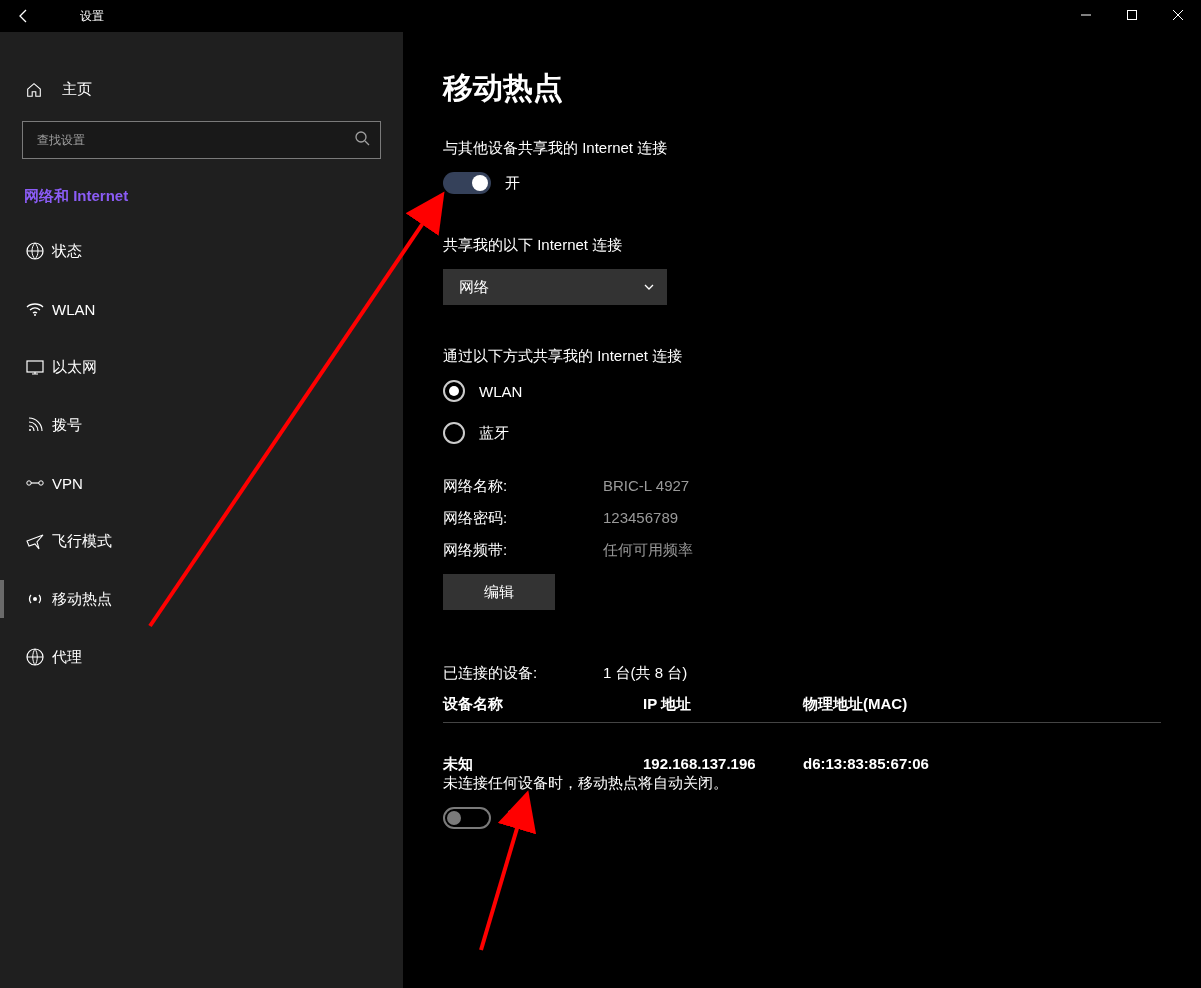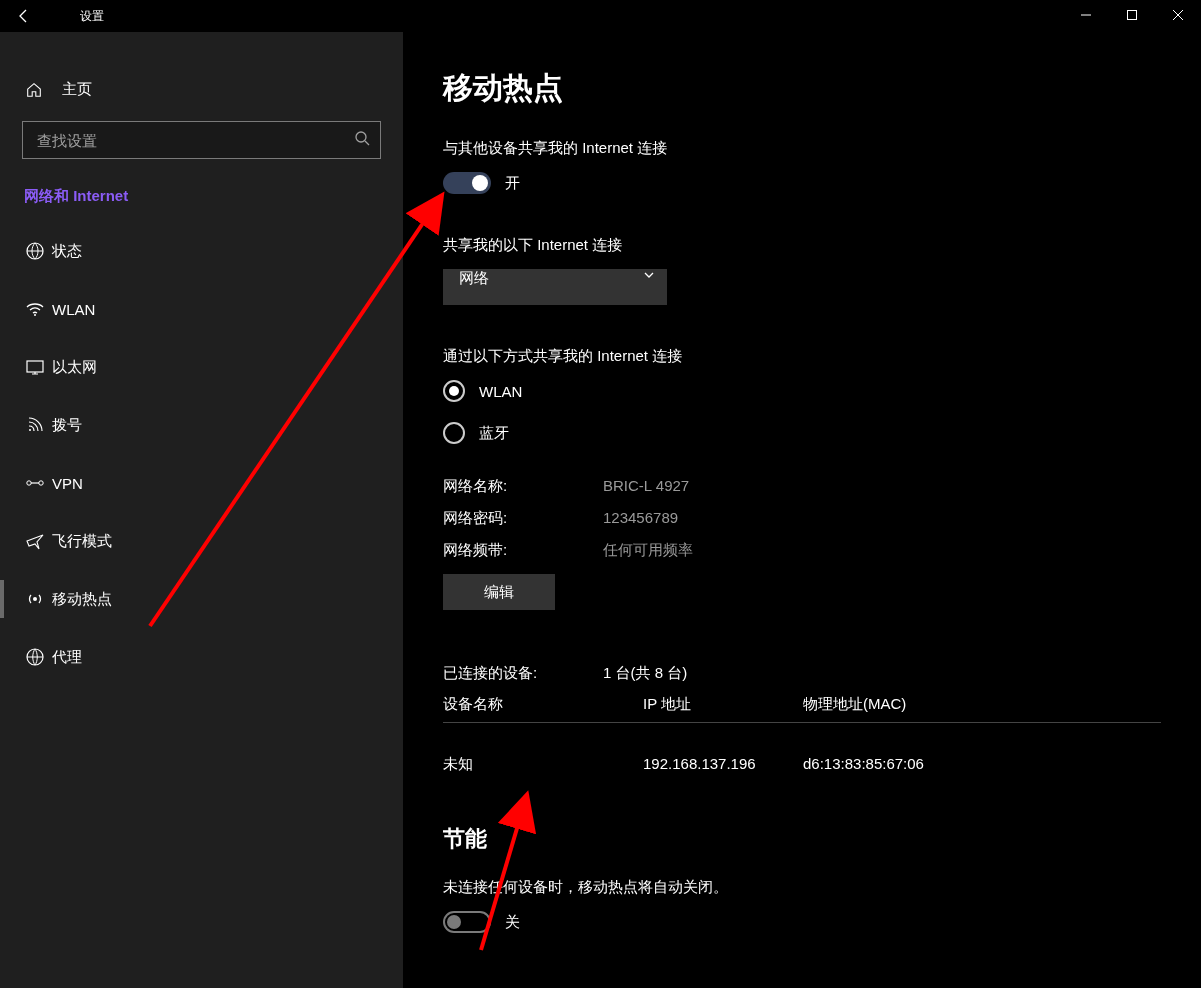--- a/index.html
+++ b/index.html
@@ -88,21 +88,21 @@
       display: flex;
       align-items: center;
       padding: 0 10px 0 14px;
       justify-content: space-between;
     }
     .search-box input {
       background: transparent;
       border: none;
       outline: none;
       color: #a0a0a0;
-      font-size: 15px;
+      font-size: 12px;
       width: 100%;
     }
     .search-box input::placeholder { color: #a0a0a0; }
     .search-box .search-icon svg { width: 16px; height: 16px; }
 
     .section-label {
       padding: 28px 24px 16px 24px;
       font-size: 15px;
       color: #8b5cf6;
       font-weight: 600;
@@ -170,21 +170,21 @@
       border-radius: 50%;
       background: #7a7a7a;
     }
     .toggle-state { font-size: 15px; }
 
     .dropdown {
       width: 224px;
       height: 36px;
       background: #333333;
       display: flex;
-      align-items: flex-start;
+      align-items: center;
       justify-content: space-between;
       padding: 0 12px 0 16px;
       font-size: 15px;
       color: #fff;
       margin-bottom: 42px;
     }
     .dropdown svg { width: 12px; height: 12px; }
 
     .radio-row {
       display: flex;
@@ -234,20 +234,21 @@
       font-size: 15px;
     }
     .connected-row .ck { width: 160px; }
 
     .dev-table {
       margin-top: 12px;
       font-size: 15px;
     }
     .dev-header, .dev-body-row {
       display: flex;
+      font-weight: bold;
     }
     .dev-header {
       border-bottom: 1px solid #444;
       padding-bottom: 8px;
     }
     .dev-col1 { width: 160px; }
     .dev-col2 { width: 160px; margin-left: 40px; }
     .dev-col3 { width: 200px; }
     .dev-body-row { margin-top: 32px; }
 
@@ -450,21 +451,20 @@
         <div class="dev-col2">IP 地址</div>
         <div class="dev-col3">物理地址(MAC)</div>
       </div>
       <div class="dev-body-row">
         <div class="dev-col1">未知</div>
         <div class="dev-col2">192.168.137.196</div>
         <div class="dev-col3">d6:13:83:85:67:06</div>
       </div>
     </div>
 
-    <div class="section-heading">节能</div>
     <div class="desc">未连接任何设备时，移动热点将自动关闭。</div>
     <div class="toggle-row" style="margin-bottom:0">
       <div class="toggle off"></div>
       <div class="toggle-state">关</div>
     </div>
   </div>
 </div>
 
 <svg class="annotation-layer">
   <defs>

